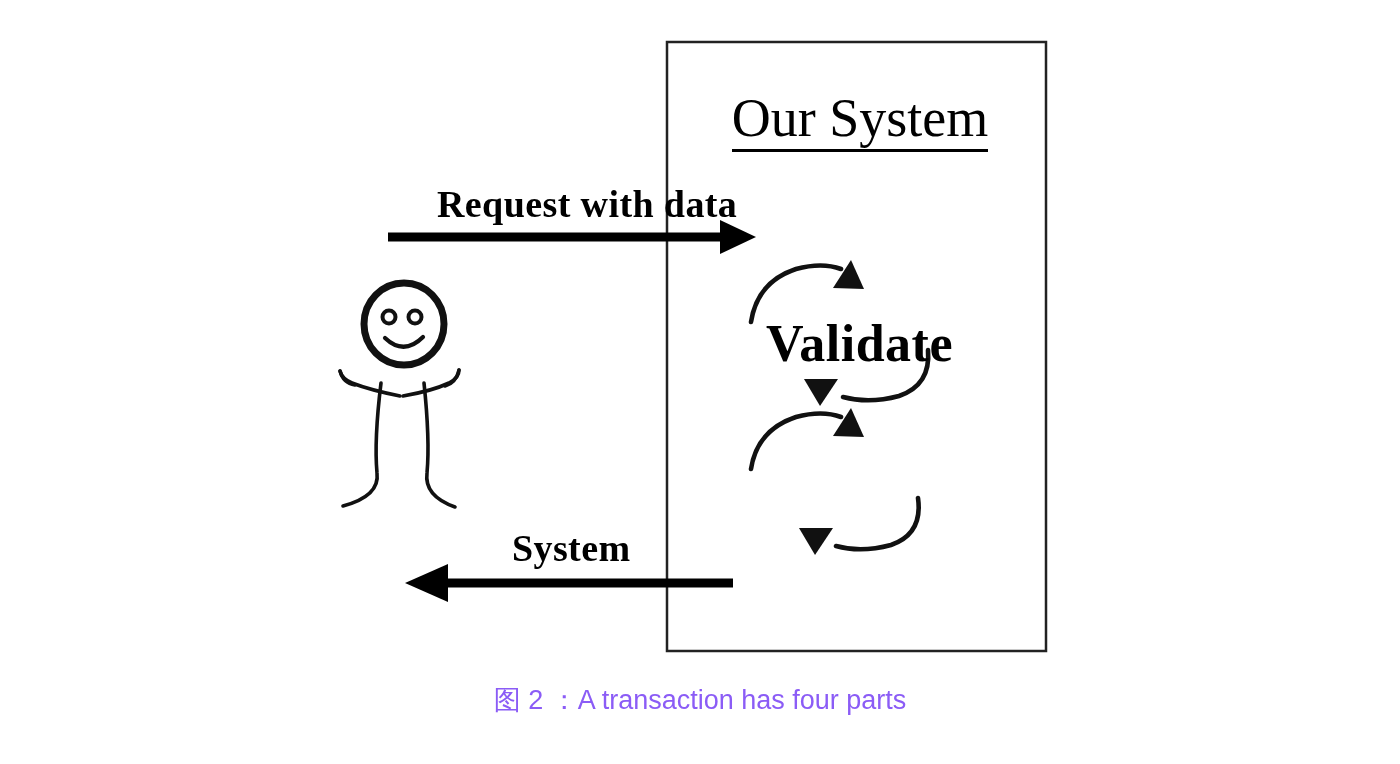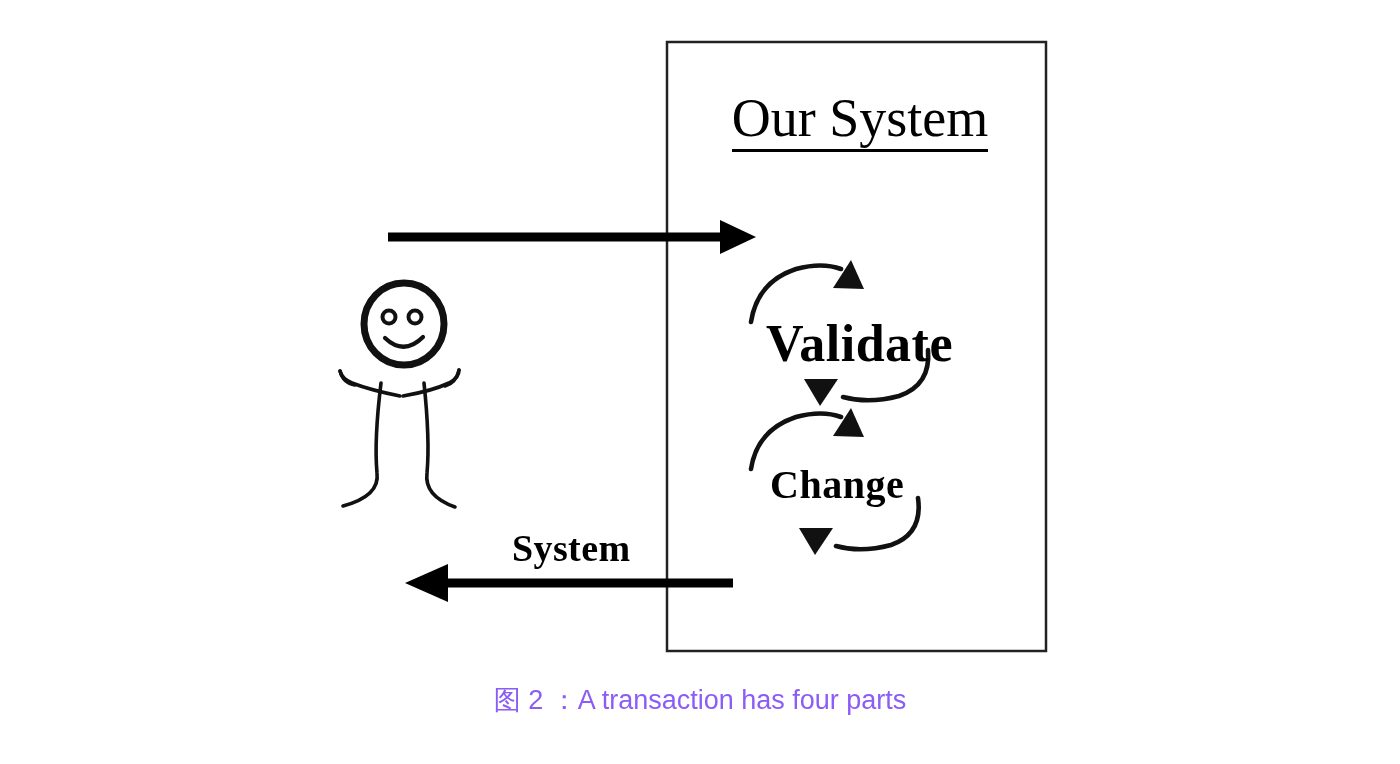--- a/index.html
+++ b/index.html
@@ -149,20 +149,20 @@
       <path d="M 918 498 Q 923 534 891 545 Q 861 553 836 546" fill="none" stroke="#111111" stroke-width="4.6" stroke-linecap="round"></path>
       <polygon points="799,528 833,528 815,555" fill="#111111"></polygon>
     </g>
 
   </svg>
 
   <div class="sys-title">
     <span class="sys-title-inner">Our System</span>
   </div>
 
+  <div class="flow-label" id="label-request">Request with data</div>
   <div class="flow-label" id="label-respond">System</div>
 
   <div class="flow-label" id="label-validate">Validate</div>
-  <div class="flow-label" id="label-change">Change</div>
 
   <div id="figure-caption">图 2 ：A transaction has four parts</div>
 
 </div>
 
 </body></html>

